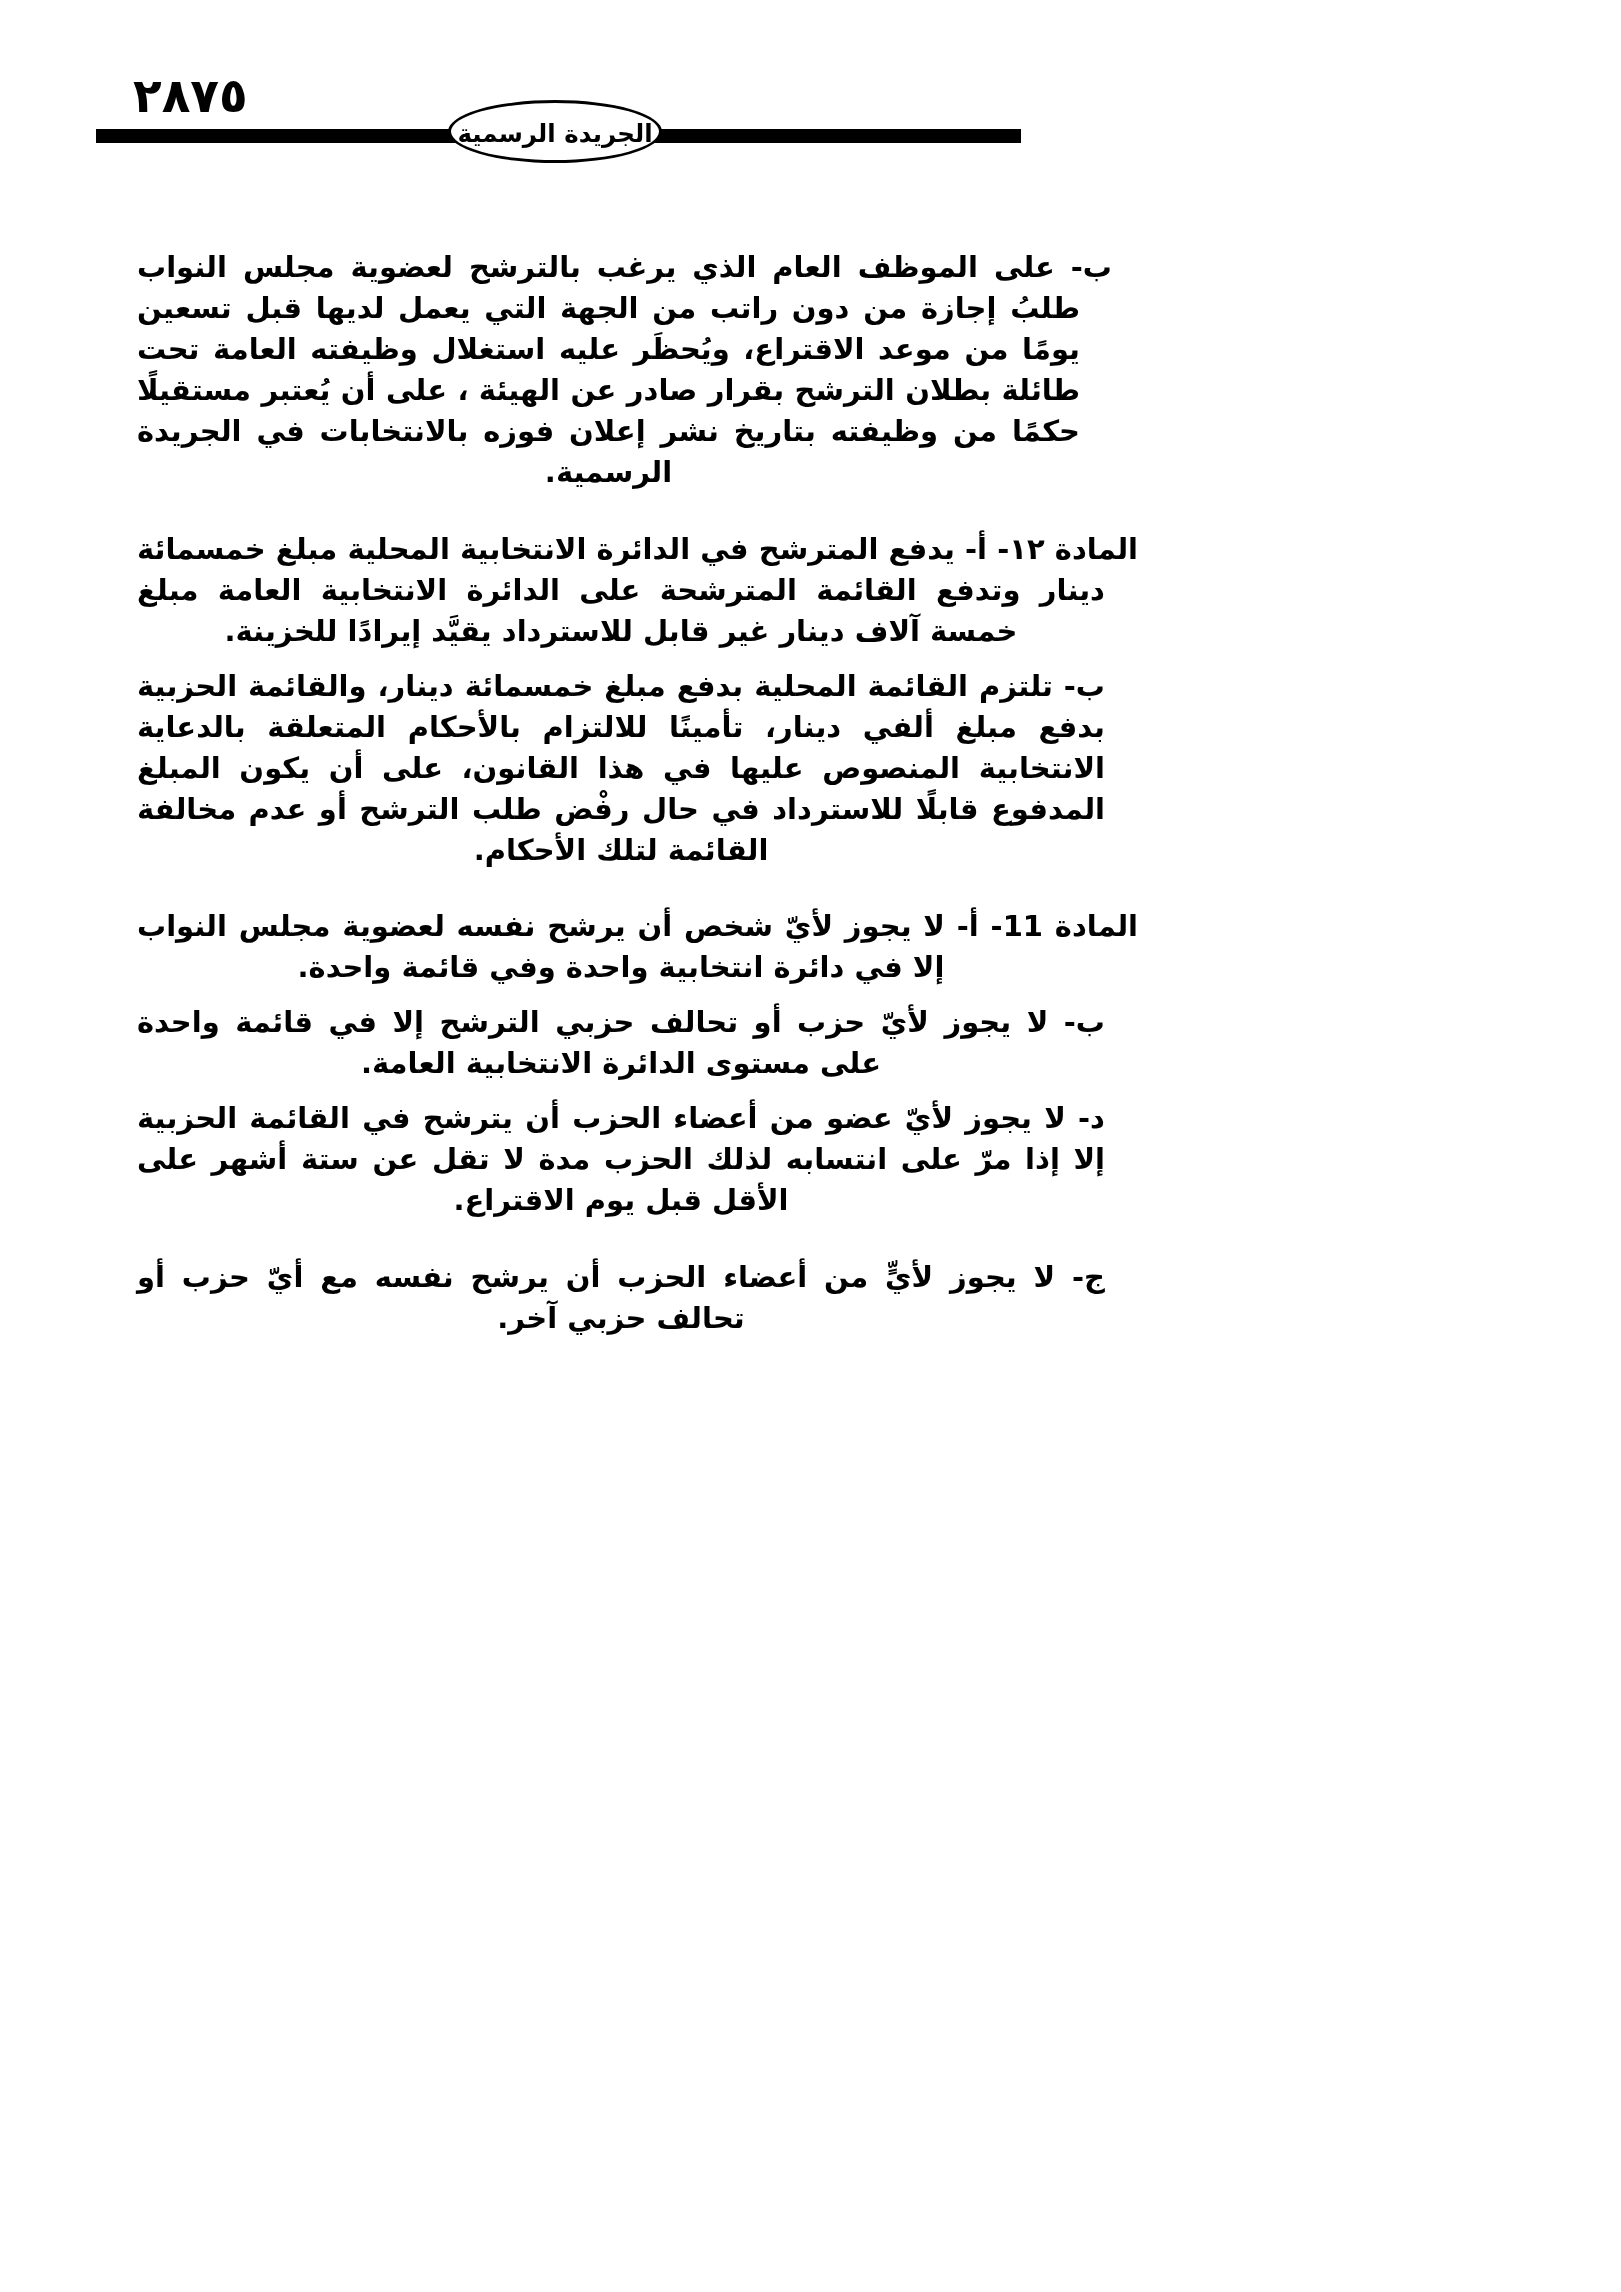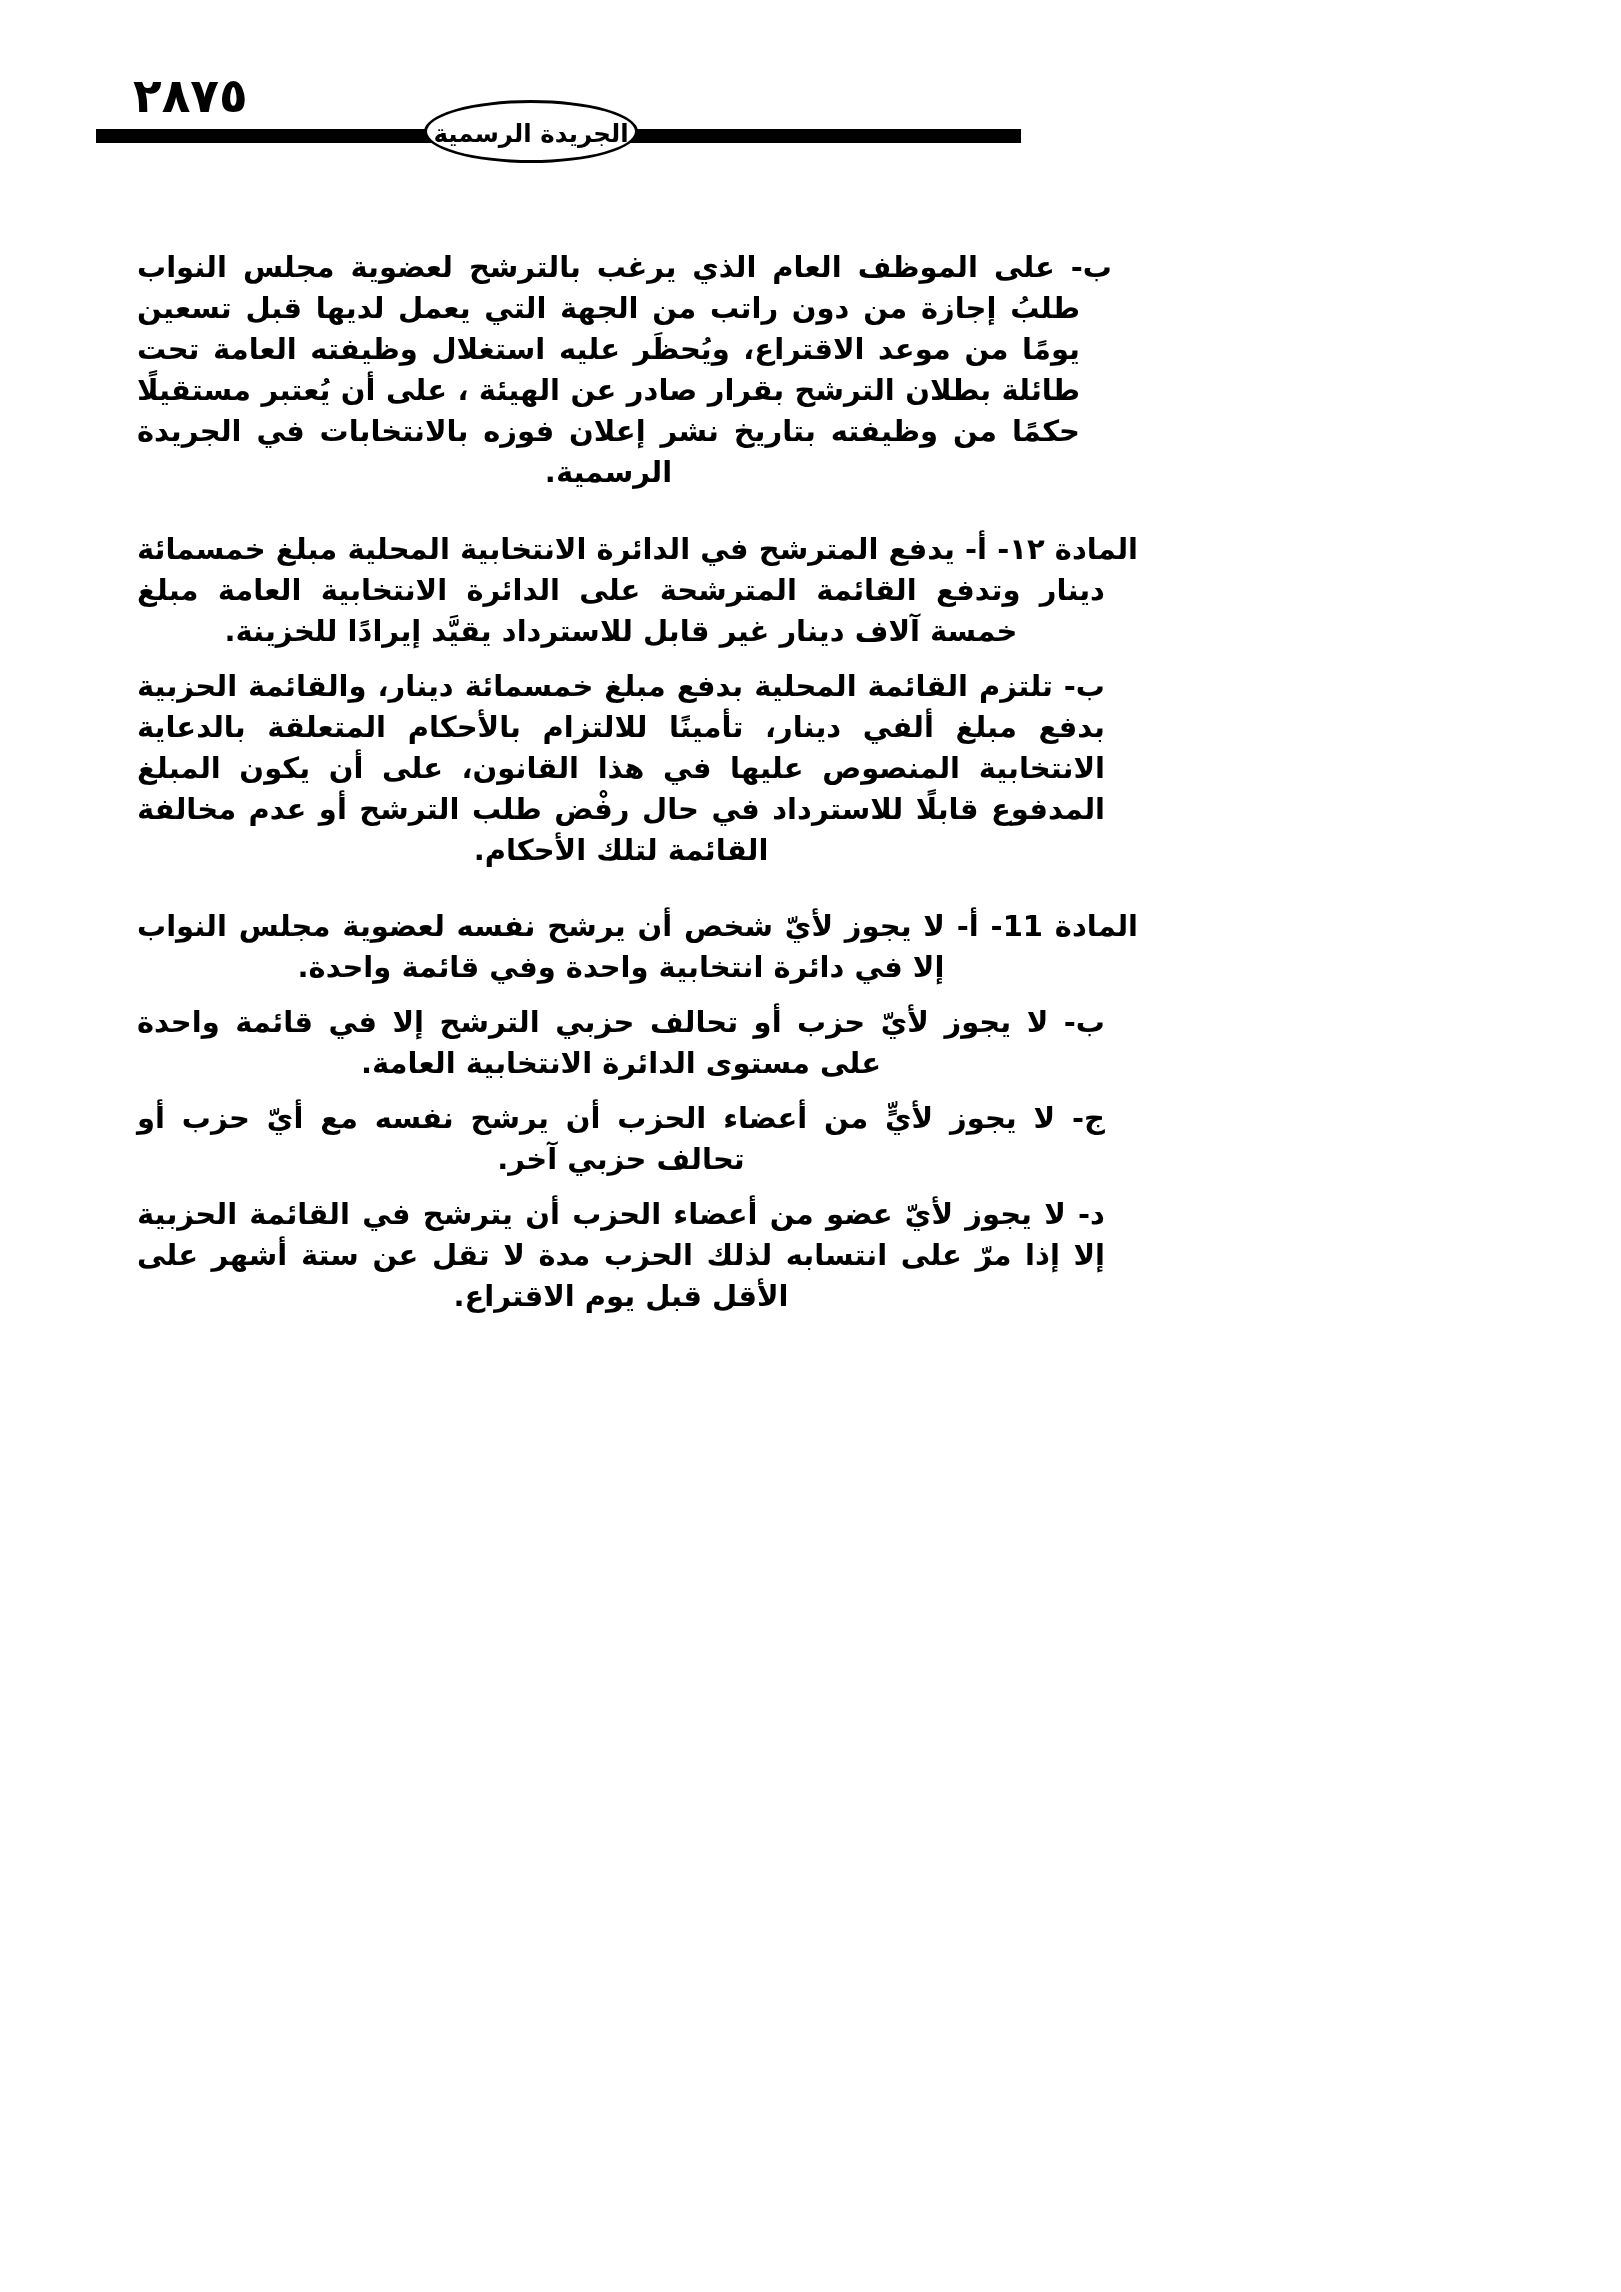--- a/index.html
+++ b/index.html
@@ -31,21 +31,21 @@
     top: 115px;
     left: 82px;
     width: 925px;
     height: 7.8px;
     background: #000;
   }
 
   .gazette-badge {
     position: absolute;
     top: 86px;
-    left: 410px;
+    left: 434px;
     width: 214px;
     height: 63px;
     background: #fff;
     border: 3.9px solid #000;
     border-radius: 50%;
     display: flex;
     align-items: center;
     justify-content: center;
     z-index: 2;
   }
@@ -112,20 +112,20 @@
     <p class="para hang mb">ب- على الموظف العام الذي يرغب بالترشح لعضوية مجلس النواب طلبُ إجازة من دون راتب من الجهة التي يعمل لديها قبل تسعين يومًا من موعد الاقتراع، ويُحظَر عليه استغلال وظيفته العامة تحت طائلة بطلان الترشح بقرار صادر عن الهيئة ، على أن يُعتبر مستقيلًا حكمًا من وظيفته بتاريخ نشر إعلان فوزه بالانتخابات في الجريدة الرسمية.</p>
 
     <p class="para article">المادة ١٢- أ- يدفع المترشح في الدائرة الانتخابية المحلية مبلغ خمسمائة دينار وتدفع القائمة المترشحة على الدائرة الانتخابية العامة مبلغ خمسة آلاف دينار غير قابل للاسترداد يقيَّد إيرادًا للخزينة.</p>
 
     <p class="para sub mb">ب- تلتزم القائمة المحلية بدفع مبلغ خمسمائة دينار، والقائمة الحزبية بدفع مبلغ ألفي دينار، تأمينًا للالتزام بالأحكام المتعلقة بالدعاية الانتخابية المنصوص عليها في هذا القانون، على أن يكون المبلغ المدفوع قابلًا للاسترداد في حال رفْض طلب الترشح أو عدم مخالفة القائمة لتلك الأحكام.</p>
 
     <p class="para article">المادة 11- أ- لا يجوز لأيّ شخص أن يرشح نفسه لعضوية مجلس النواب إلا في دائرة انتخابية واحدة وفي قائمة واحدة.</p>
 
     <p class="para sub">ب- لا يجوز لأيّ حزب أو تحالف حزبي الترشح إلا في قائمة واحدة على مستوى الدائرة الانتخابية العامة.</p>
 
+    <p class="para sub mb">د- لا يجوز لأيّ عضو من أعضاء الحزب أن يترشح في القائمة الحزبية إلا إذا مرّ على انتسابه لذلك الحزب مدة لا تقل عن ستة أشهر على الأقل قبل يوم الاقتراع.</p>
+
     <p class="para sub">ج- لا يجوز لأيٍّ من أعضاء الحزب أن يرشح نفسه مع أيّ حزب أو تحالف حزبي آخر.</p>
-
-    <p class="para sub mb">د- لا يجوز لأيّ عضو من أعضاء الحزب أن يترشح في القائمة الحزبية إلا إذا مرّ على انتسابه لذلك الحزب مدة لا تقل عن ستة أشهر على الأقل قبل يوم الاقتراع.</p>
 
   </main>
 
 </div>
 
 
 </body></html>

